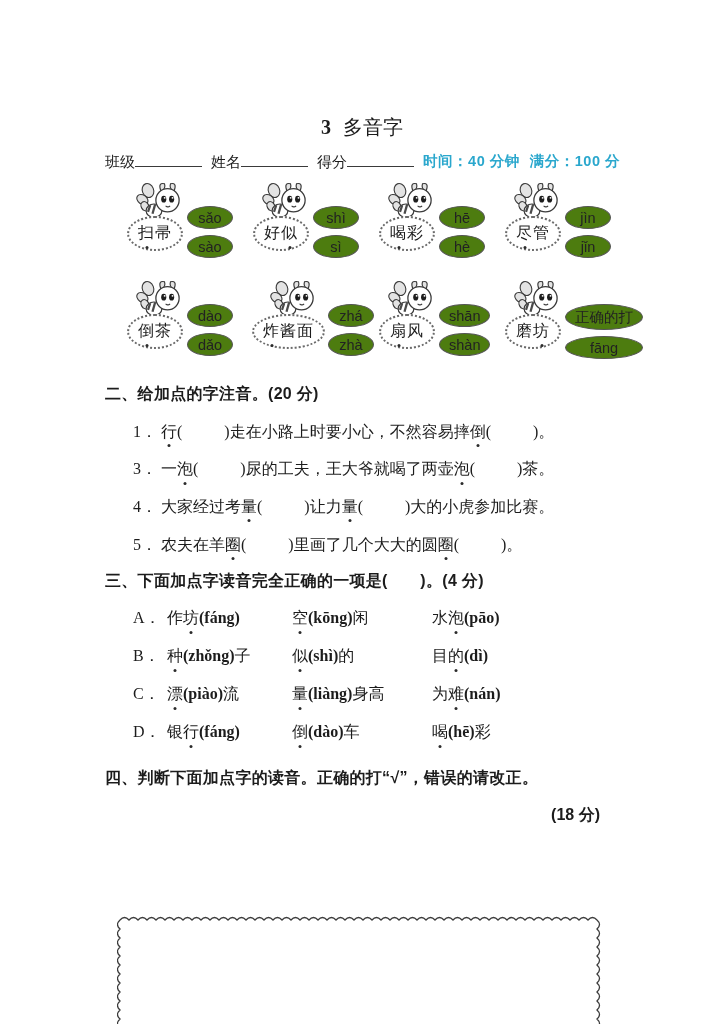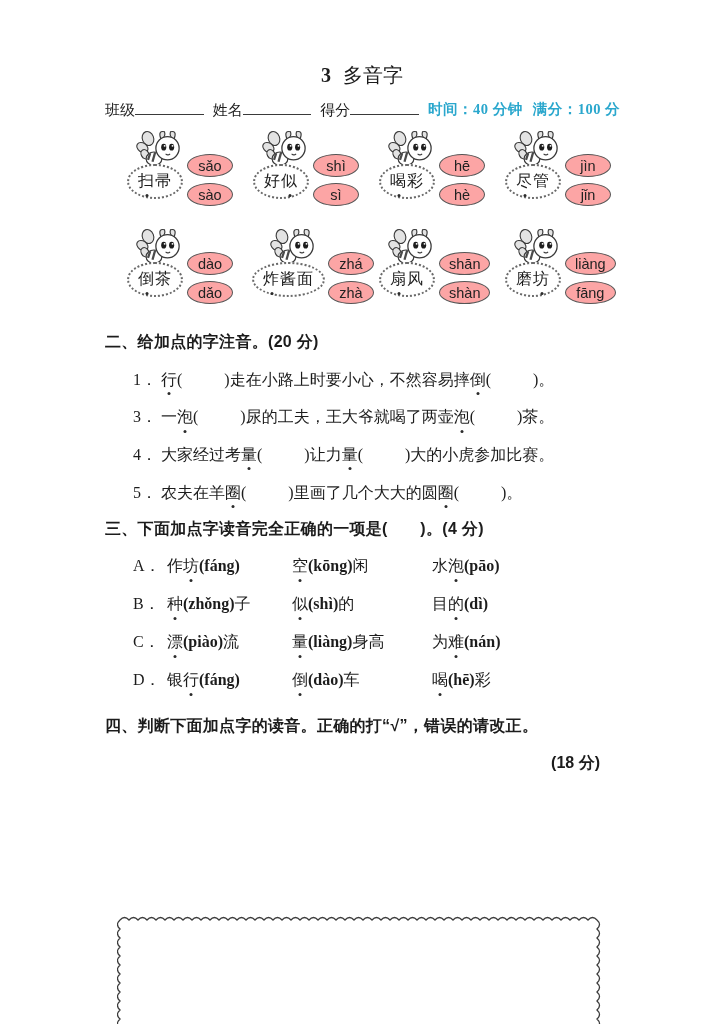--- a/index.html
+++ b/index.html
@@ -2,28 +2,28 @@
 <html><head>
 <meta charset="utf-8">
 <style>
   html,body { margin:0; padding:0; background:#ffffff; }
   .page {
     position:relative; width:724px; height:1024px; margin:0 auto;
     background:#ffffff; overflow:hidden; color:#1c1c1c;
     font-family:"Liberation Serif", serif; font-size:16px;
   }
   
-  .title { padding-top:64px; text-align:center; font-size:20px; line-height:1.1; }
+  .title { padding-top:116px; text-align:center; font-size:20px; line-height:1.1; }
   .title .num { font-weight:bold; margin-right:12px; }
   .header-line {
     display:flex; align-items:flex-start;
     margin:15px 104px 0 105px; font-size:15px; line-height:1.2; white-space:nowrap;
   }
   .blank-line { display:inline-block; width:70px; border-bottom:1px solid #3a3a3a; height:13px; margin-right:9px; }
-  .exam-meta { margin-left:auto; font-family:Liberation Serif, serif; font-weight:bold; font-size:14.5px; letter-spacing:0.5px; }
+  .exam-meta { margin-left:auto; font-family:Liberation Sans, sans-serif; font-weight:bold; font-size:14.5px; letter-spacing:0.5px; }
   .exam-meta .sep { display:inline-block; width:10px; }
   
   .sec-heading {
     margin:14px 60px 0 105px; font-family:"Liberation Sans", sans-serif;
     font-weight:bold; font-size:16px; line-height:1.35; letter-spacing:0.3px;
   }
   
   #bee-grid {
     margin:10px 0 0 126px; width:505px;
     display:grid; grid-template-columns:repeat(4,126px); row-gap:8px;
@@ -33,21 +33,21 @@
   .bee-left svg { margin-bottom:-5px; margin-left:10px; }
   .word-oval {
     border:2px dotted #6a6a6a; border-radius:50%;
     padding:5px 9px; white-space:nowrap; font-size:16px; letter-spacing:1px;
     display:flex; justify-content:center; align-items:center; background:#fff;
   }
   .opts { display:flex; flex-direction:column; gap:6px; margin-top:25px; margin-left:3px; }
   .pinyin-oval {
     border:1.5px solid #555; border-radius:50%;
     padding:2.5px 9px; min-width:26px; text-align:center; white-space:nowrap;
-    font-family:"Liberation Sans", sans-serif; font-size:14.5px; color:#222; background:#fca5a5;
+    font-family:"Liberation Sans", sans-serif; font-size:14.5px; color:#222; background:#4d7c0f;
   }
   
   .dc { position:relative; display:inline-block; }
   .dc.dot::after {
     content:""; position:absolute; left:50%; bottom:-4.5px; transform:translateX(-50%);
     width:3px; height:3px; background:#2b2b2b; border-radius:50%;
   }
   
   .q-row { margin:17px 16px 0 133px; font-size:16px; line-height:1.3; white-space:nowrap; }
   .q-num { margin-right:4px; }
@@ -319,21 +319,21 @@
     <circle cx="38.2" cy="21.8" r="1.3" fill="#ffffff"></circle>
     <circle cx="48.7" cy="21.8" r="1.3" fill="#ffffff"></circle>
     <path d="M39.5 32.5 q3 2.8 6 0" stroke="#2e2e2e" stroke-width="1.4" fill="none"></path>
   </svg>
 <div class="word-oval">
             <span class="dc">磨</span>
             <span class="dc dot">坊</span>
           </div>
         </div>
         <div class="opts">
-          <div class="pinyin-oval">liàng</div>
+          <div class="pinyin-oval">正确的打</div>
           <div class="pinyin-oval">fāng</div>
         </div>
       </div>
     </div>
 
   <div class="sec-heading">二、给加点的字注音。(20 分)</div>
   <div id="q-list">
       <div class="q-row"><span class="q-num">1．</span><span class="dc dot">行</span><span class="dc">(</span><span class="gap"></span><span class="dc">)走在小路上时要小心，不然容易摔</span><span class="dc dot">倒</span><span class="dc">(</span><span class="gap"></span><span class="dc">)。</span></div>
       <div class="q-row"><span class="q-num">3．</span><span class="dc">一</span><span class="dc dot">泡</span><span class="dc">(</span><span class="gap"></span><span class="dc">)尿的工夫，王大爷就喝了两壶</span><span class="dc dot">泡</span><span class="dc">(</span><span class="gap"></span><span class="dc">)茶。</span></div>
       <div class="q-row"><span class="q-num">4．</span><span class="dc">大家经过考</span><span class="dc dot">量</span><span class="dc">(</span><span class="gap"></span><span class="dc">)让力</span><span class="dc dot">量</span><span class="dc">(</span><span class="gap"></span><span class="dc">)大的小虎参加比赛。</span></div>

